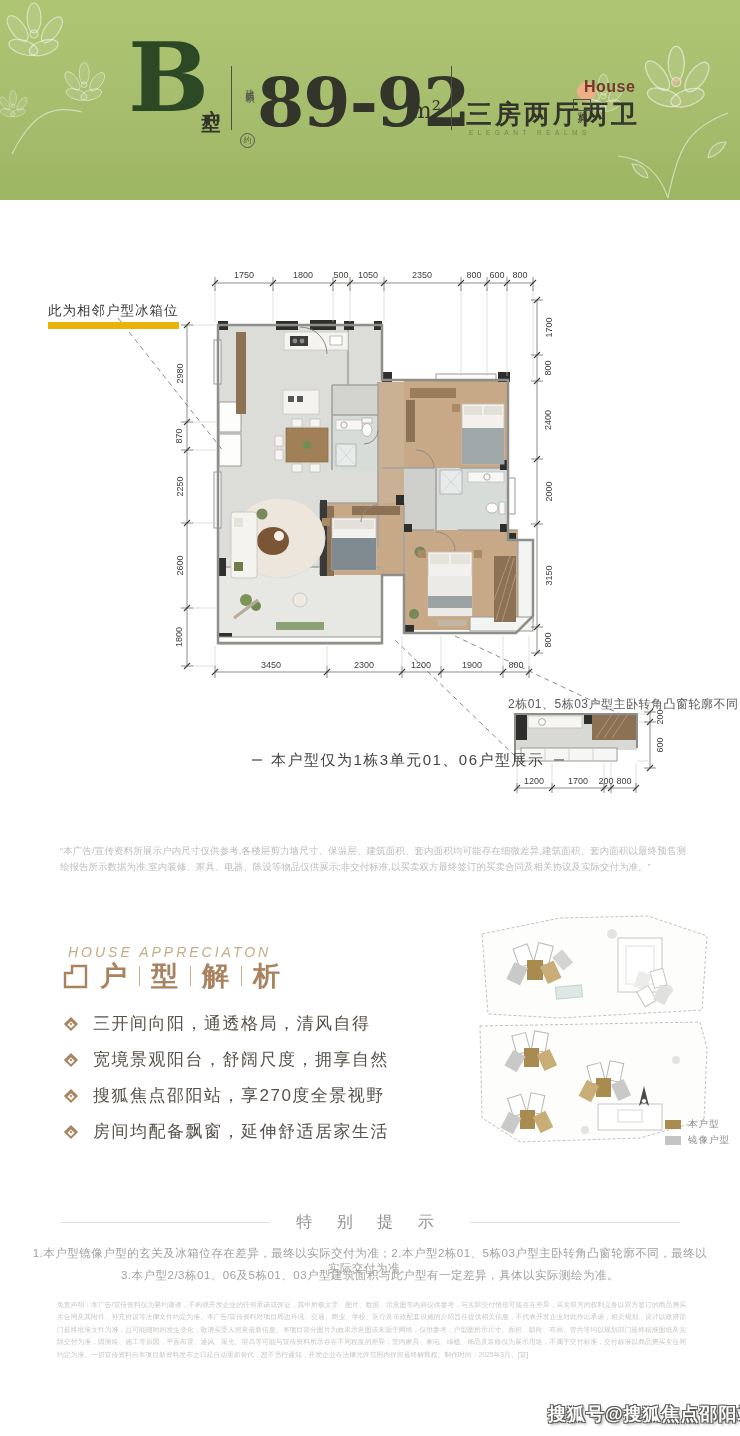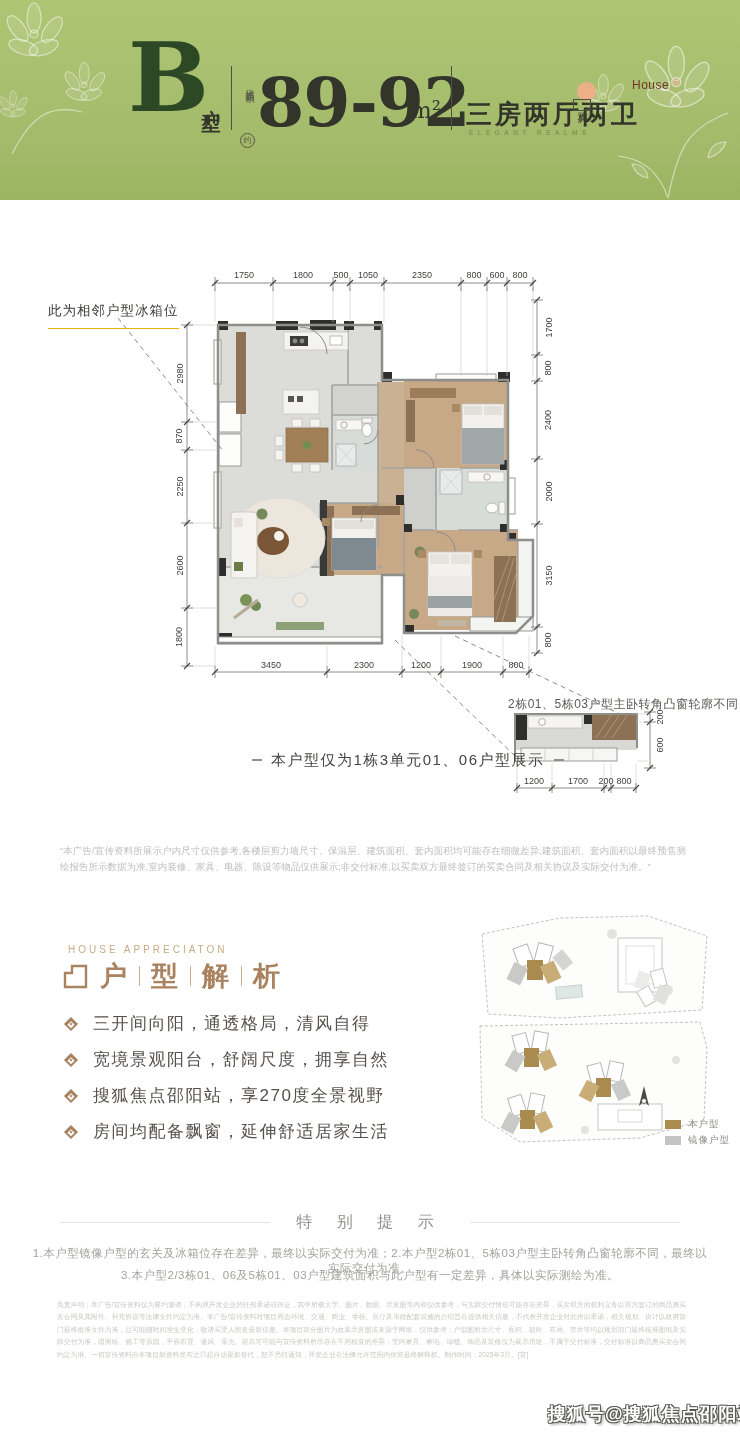--- a/index.html
+++ b/index.html
@@ -25,41 +25,41 @@
   .area-unit{position:absolute;left:410px;top:97px;font-family:"DejaVu Serif",serif;
              font-weight:400;font-size:23px;color:#33352b;}
   .rooms-text{position:absolute;left:466px;top:97px;font-size:26px;font-weight:700;
               letter-spacing:3px;color:#33352b;}
   .rooms-sub{position:absolute;left:469px;top:129px;font-size:6.5px;letter-spacing:4.5px;
              color:rgba(80,85,56,.55);}
   .badge-box{position:absolute;left:573px;top:99px;writing-mode:vertical-rl;font-size:10px;
              letter-spacing:2px;color:#3c3e30;border:1px solid #4d5340;padding:3px 1px;}
   .peach-dot{position:absolute;left:577px;top:82px;width:19px;height:19px;border-radius:50%;
              background:#edaf88;}
-  .house-tag{position:absolute;left:584px;top:78px;font-size:12px;font-weight:400;
-             color:#73382b;letter-spacing:.5px;margin-left:48px;}
+  .house-tag{position:absolute;left:584px;top:78px;font-size:16px;font-weight:700;
+             color:#73382b;letter-spacing:.5px;}
 
   
   .plan-svg{position:absolute;left:0;top:255px;}
   .site-svg{position:absolute;left:470px;top:915px;}
   svg text{font-family:"Liberation Sans",sans-serif;fill:#3f3f3c;font-size:9px;}
   .fridge-note{position:absolute;left:48px;top:302px;font-size:13.5px;color:#393937;
-               border-bottom:1px solid #eab308;padding-bottom:8px;letter-spacing:1px;}
+               border-bottom:7px solid #eab308;padding-bottom:2px;letter-spacing:1px;}
   .corner-note{position:absolute;left:508px;top:696px;font-size:12px;color:#585856;letter-spacing:.5px;}
   .bracket-note{position:absolute;left:252px;top:746px;display:flex;align-items:center;gap:9px;}
   .bracket-note .txt{font-size:15px;color:#454543;letter-spacing:1.5px;line-height:27px;}
   .cb{width:9px;border:1.5px solid #8f8f8d;}
   .cb-l{border-right:none;}
   .cb-r{border-left:none;}
 
   .quote{position:absolute;left:60px;top:843px;width:626px;font-size:9.5px;line-height:16px;
          color:#bdbdbd;text-align:justify;}
 
   
-  .eyebrow{position:absolute;left:68px;top:944px;font-size:10px;letter-spacing:3px;color:#c6ab85;}
+  .eyebrow{position:absolute;left:68px;top:944px;font-size:14px;letter-spacing:3px;color:#c6ab85;font-style:italic;}
   .analysis-title{position:absolute;left:62px;top:958px;display:flex;align-items:center;}
   .analysis-title .ch{font-size:27px;font-weight:700;color:#a9835f;letter-spacing:1px;}
   .tsep{width:1px;height:20px;background:#c9ae87;margin:0 11px;}
   .ticon{margin-right:11px;}
   .bullet{position:absolute;left:66px;display:flex;align-items:center;gap:17px;}
   .diamond{width:10px;height:10px;background:#a9835f;transform:rotate(45deg);position:relative;flex:none;}
   .diamond::after{content:"";position:absolute;inset:2.5px;background:#fff;}
   .diamond::before{content:"";position:absolute;inset:4px;background:#a9835f;z-index:1;}
   .bullet .txt{font-size:17px;color:#57514b;letter-spacing:1.5px;}
 

